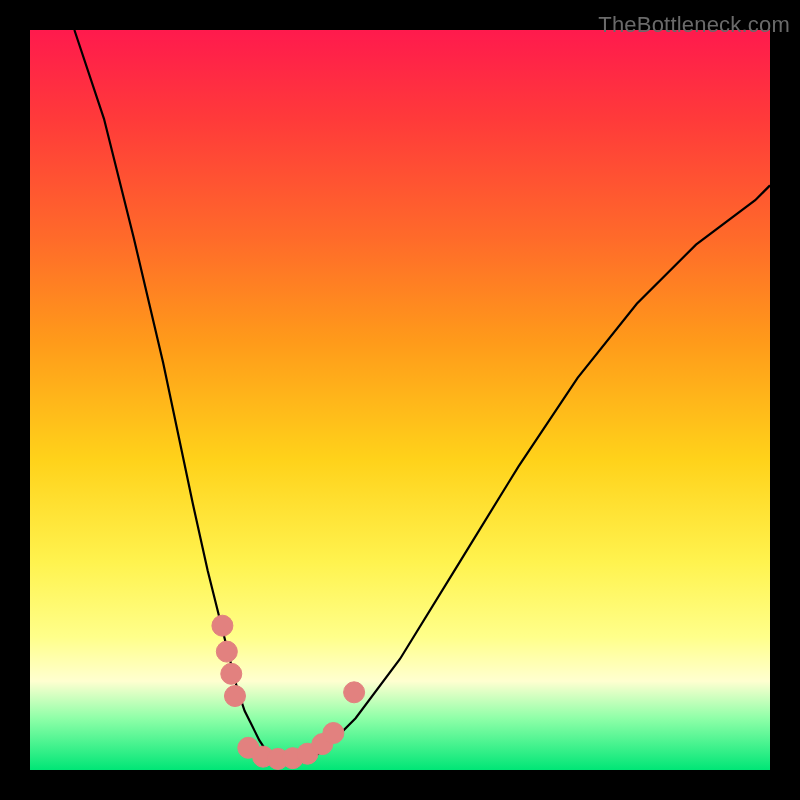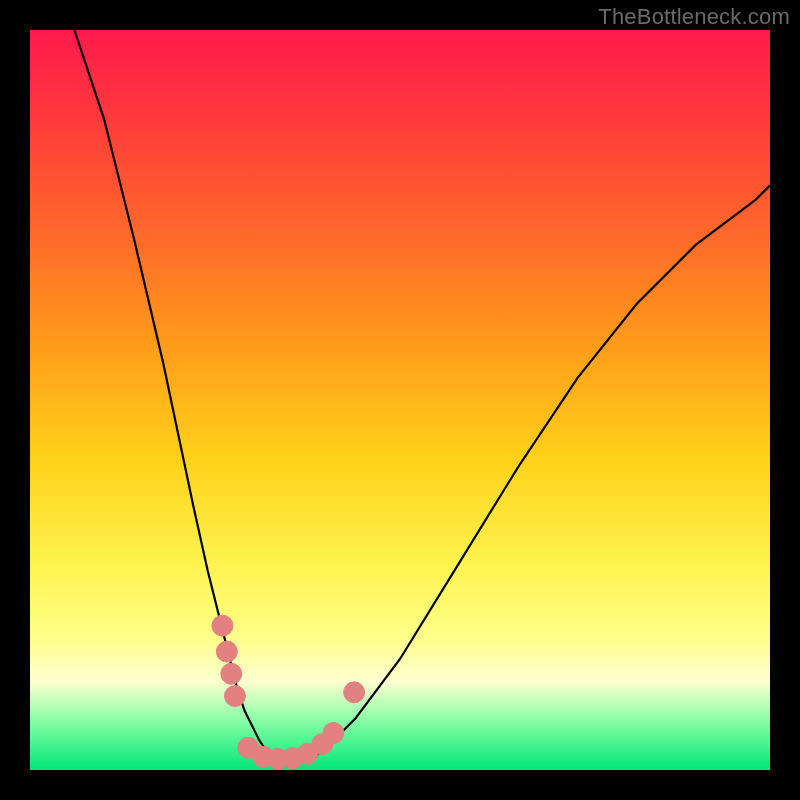--- a/index.html
+++ b/index.html
@@ -32,21 +32,21 @@
       #ff9a1a 42%,
       #ffd21a 58%,
       #fff34f 72%,
       #ffff8a 82%,
       #ffffd0 88%,
       #8fffa8 93%,
       #00e676 100%);
   }
   .watermark {
     position: absolute;
-    top: 4px;
+    top: 12px;
     right: 10px;
     color: #6a6a6a;
     font-size: 22px;
     font-weight: 500;
     letter-spacing: 0.2px;
     user-select: none;
   }
   svg.curve {
     position: absolute;
     left: 0;

